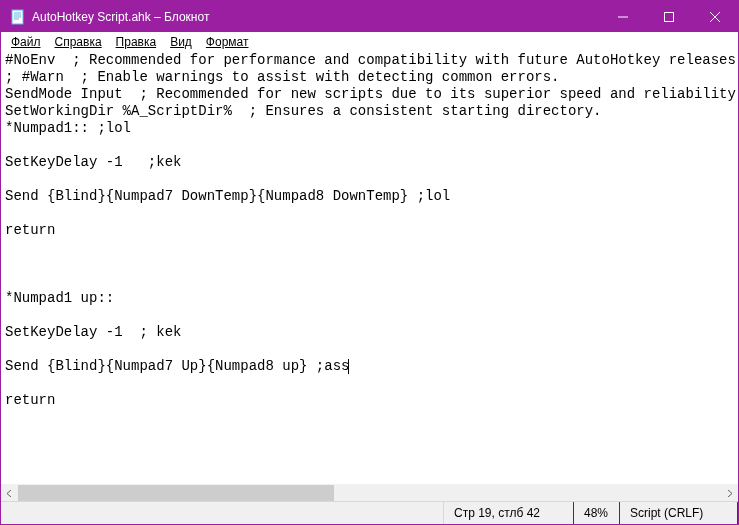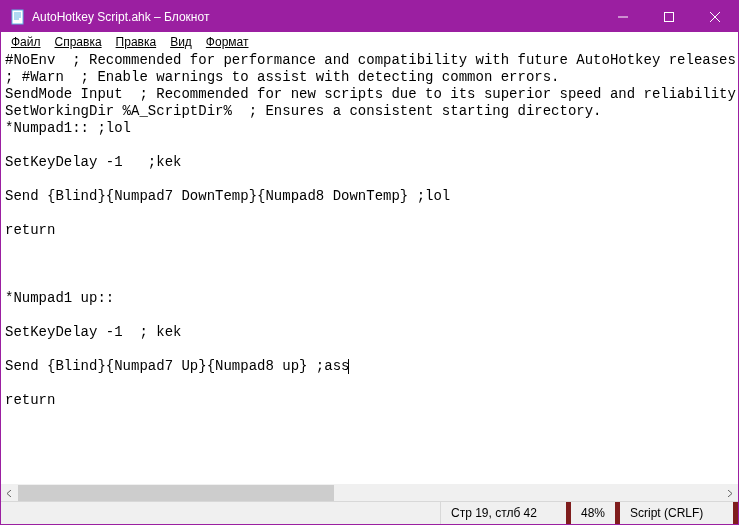--- a/index.html
+++ b/index.html
@@ -15,21 +15,21 @@
     .menu-item span { text-decoration: underline; }
     .editor { flex: 1; position: relative; background: #fff; overflow: hidden; }
     .editor-text { font-family: Consolas, "Courier New", monospace; font-size: 14px; line-height: 17px; padding: 0 4px; white-space: pre; color: #000; position: relative; }
     .caret { display: inline-block; width: 1px; height: 15px; background: #000; vertical-align: text-bottom; margin-left: -1px; }
     .hscroll { height: 17px; background: #f0f0f0; display: flex; border-top: 1px solid #f0f0f0; }
     .hscroll-btn { width: 17px; height: 17px; background: #f0f0f0; display: flex; align-items: center; justify-content: center; cursor: default; }
     .hscroll-track { flex: 1; background: #f0f0f0; position: relative; }
     .hscroll-thumb { position: absolute; left: 0; top: 0; height: 100%; width: 45%; background: #cdcdcd; }
     .statusbar { height: 23px; background: #f0f0f0; border-top: 1px solid #d8d8d8; display: flex; font-size: 12px; align-items: stretch; }
     .status-spacer { flex: 1; border-right: 1px solid #d8d8d8; }
-    .status-cell { padding: 0 10px; display: flex; align-items: center; border-right: 5px solid #7f1d1d; white-space: nowrap; }
+    .status-cell { padding: 0 10px; display: flex; align-items: center; border-right: 1px solid #7f1d1d; white-space: nowrap; }
     .status-cell.last { border-right: 0; }
     svg { display: block; }
   </style>
 </head>
 <body>
 
 <div class="window">
 
   <div class="titlebar">
     <span class="title-icon">

